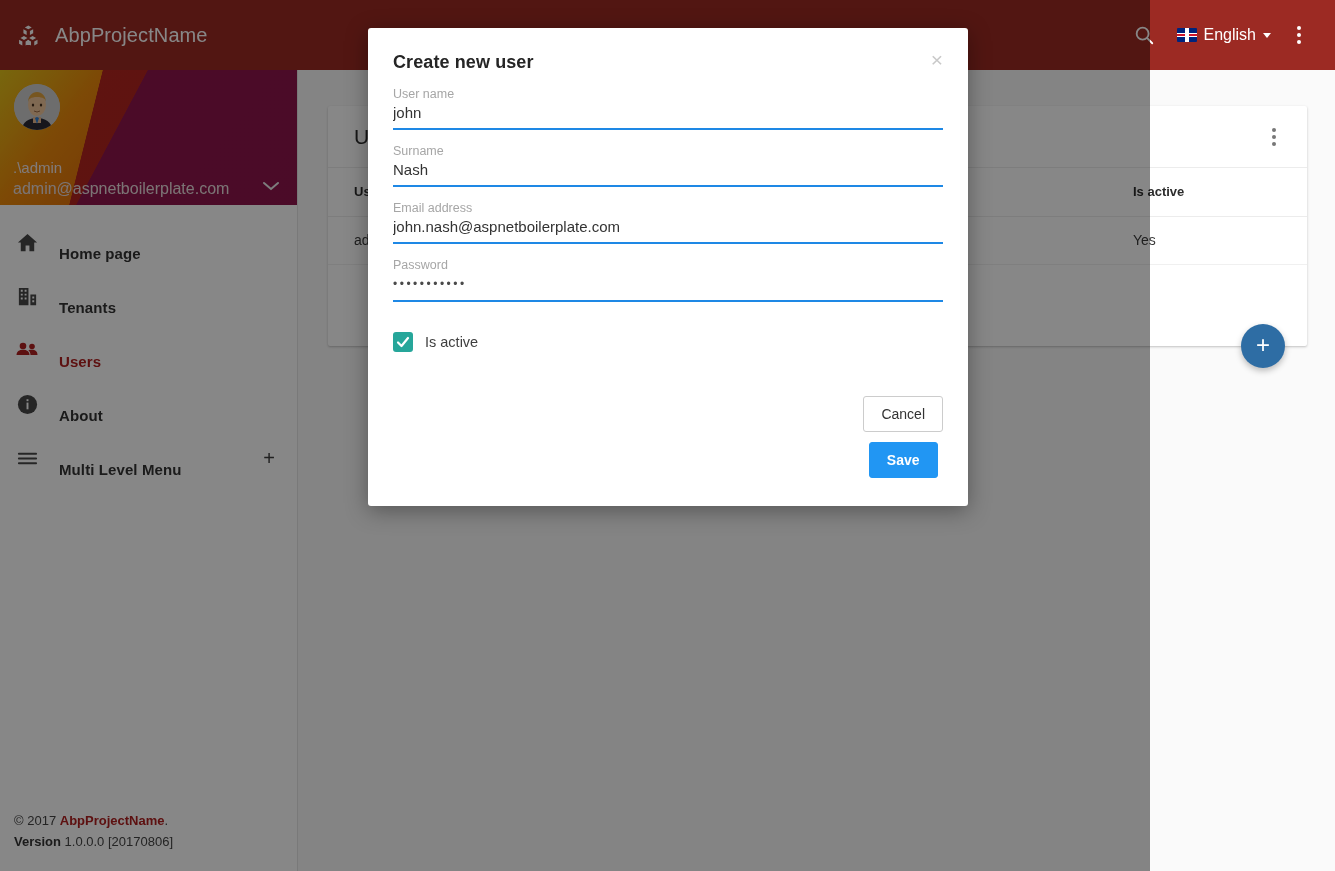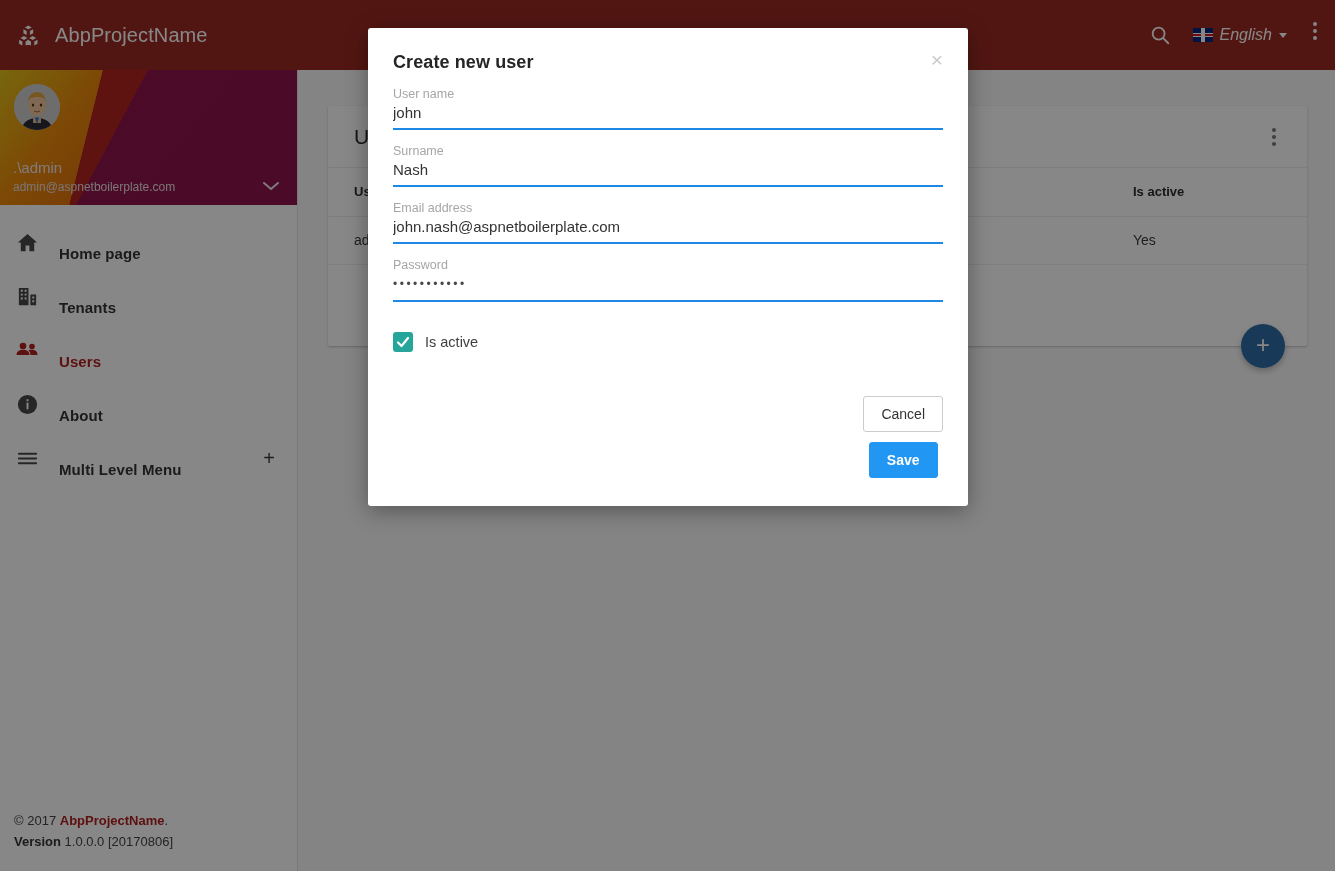--- a/index.html
+++ b/index.html
@@ -4,43 +4,42 @@
 <title>AbpProjectName - Users</title>
 <style>
   * { box-sizing: border-box; margin: 0; padding: 0; }
   html, body {
     width: 1335px; height: 871px;
     overflow: hidden;
     font-family: "Liberation Sans", sans-serif;
     background: #fafafa;
   }
 
-  #app { position: relative; width: 1335px; height: 871px; }
+  #app { position: relative; width: 1150px; height: 871px; }
 
   
   .topbar {
     position: absolute; top: 0; left: 0;
     width: 1335px; height: 70px;
     background: #9c2a23;
     display: flex; align-items: center;
     z-index: 5;
   }
   .brand {
     display: flex; align-items: center; gap: 11px;
     margin-left: 18px;
     color: #ffffff;
     font-size: 20px;
     letter-spacing: .1px;
   }
   .brand-icon { width: 26px; height: 26px; display: block; }
   .topbar-right {
     margin-left: auto;
-    display: flex; align-items: flex-start; gap: 0px;
-    padding-right: 2px;
-    font-style: italic;
+    display: flex; align-items: center; gap: 0px;
+    padding-right: 18px;
   }
   .tb-btn {
     display: flex; align-items: center; justify-content: center;
     height: 48px; padding: 0 12px;
     color: #fff; cursor: pointer;
     border: none; background: transparent;
     font-family: "Liberation Sans", sans-serif;
   }
   .lang-btn {
     display: flex; align-items: center; gap: 7px;
@@ -107,21 +106,21 @@
     position: absolute; left: 14px; top: 14px;
     width: 46px; height: 46px; border-radius: 50%;
     background: #cfcfcf; overflow: hidden;
   }
   .user-name {
     position: absolute; left: 13px; top: 89px;
     color: #f2e8e8; font-size: 15px;
   }
   .user-mail {
     position: absolute; left: 13px; top: 110px;
-    color: #e9dddd; font-size: 12px;
+    color: #e9dddd; font-size: 16px;
   }
   .user-expand {
     position: absolute; right: 16px; top: 108px;
     cursor: pointer;
   }
   .nav { padding-top: 10px; flex: 1 1 auto; }
   .nav-item {
     display: flex; align-items: center;
     height: 54px; padding: 0 14px;
     cursor: pointer; position: relative;

